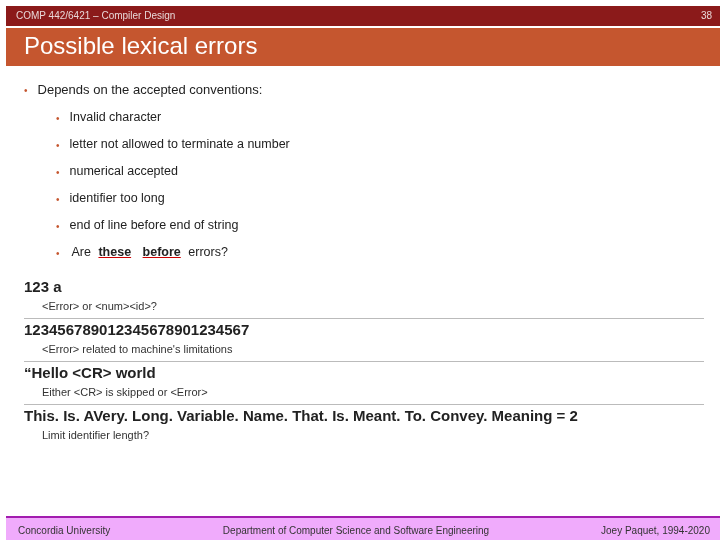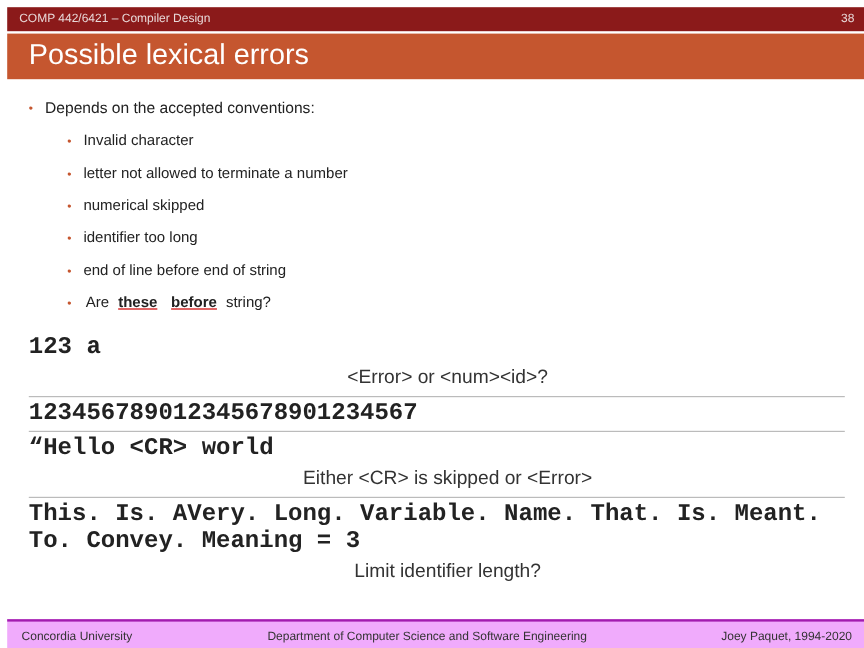--- a/index.html
+++ b/index.html
@@ -49,32 +49,31 @@
   }
   .bullet {
     color: #c5562f;
     font-size: 10px;
     margin-right: 8px;
     line-height: 18px;
   }
   .under { text-decoration: underline; text-decoration-color: #c00; font-weight: bold; }
   .examples { padding: 4px 0 0 0; }
   .ex-code {
-    font-family: Liberation Mono, monospace;
-    font-size: 20px;
+    font-family: Liberation Sans, sans-serif;
+    font-size: 15px;
     font-weight: 600;
     padding: 2px 0 1px 0;
     border-top: 1px solid #bbb;
   }
   .ex-code.first { border-top: none; }
   .ex-note {
-    font-size: 16px;
+    font-size: 11px;
     padding: 2px 0 4px 18px;
     color: #333;
-    text-align: center;
   }
   .footer {
     position: absolute;
     bottom: 0;
     left: 0;
     right: 0;
     height: 26px;
     background: #f0abfc;
     border-top: 2px solid #a21caf;
     display: flex;
@@ -109,48 +108,49 @@
     <div class="sub-item">
       <span class="bullet">•</span>
       <span>Invalid character</span>
     </div>
     <div class="sub-item">
       <span class="bullet">•</span>
       <span>letter not allowed to terminate a number</span>
     </div>
     <div class="sub-item">
       <span class="bullet">•</span>
-      <span>numerical skipped</span>
+      <span>numerical accepted</span>
     </div>
     <div class="sub-item">
       <span class="bullet">•</span>
       <span>identifier too long</span>
     </div>
     <div class="sub-item">
       <span class="bullet">•</span>
       <span>end of line before end of string</span>
     </div>
     <div class="sub-item q">
       <span class="bullet">•</span>
       <span>
-        <span>Are </span><span class="under">these</span><span> </span><span class="under">before</span><span> string?</span>
+        <span>Are </span><span class="under">these</span><span> </span><span class="under">before</span><span> errors?</span>
       </span>
     </div>
   </div>
 
   <div class="examples">
     <div class="ex-code first">123 a</div>
     <div class="ex-note">&lt;Error&gt; or &lt;num&gt;&lt;id&gt;?</div>
 
     <div class="ex-code">123456789012345678901234567</div>
+    <div class="ex-note">&lt;Error&gt; related to machine's limitations</div>
 
     <div class="ex-code">“Hello &lt;CR&gt; world</div>
     <div class="ex-note">Either &lt;CR&gt; is skipped or &lt;Error&gt;</div>
 
-    <div class="ex-code">This. Is. AVery. Long. Variable. Name. That. Is. Meant. To. Convey. Meaning = 3</div>
+    <div class="ex-code">This. Is. AVery. Long. Variable. Name. That. Is. Meant. To. Convey. Meaning = 2</div>
     <div class="ex-note">Limit identifier length?</div>
   </div>
 
 </div>
 
 <div class="footer">
   <span class="left">Concordia University</span>
   <span class="mid">Department of Computer Science and Software Engineering</span>
   <span class="right">Joey Paquet, 1994-2020</span>
 </div>

